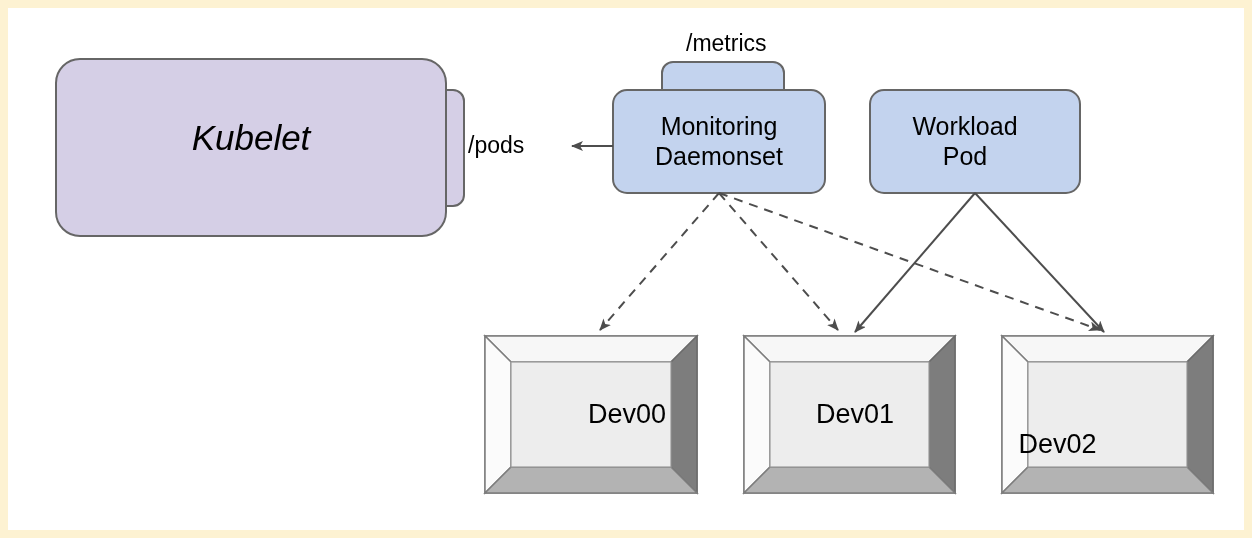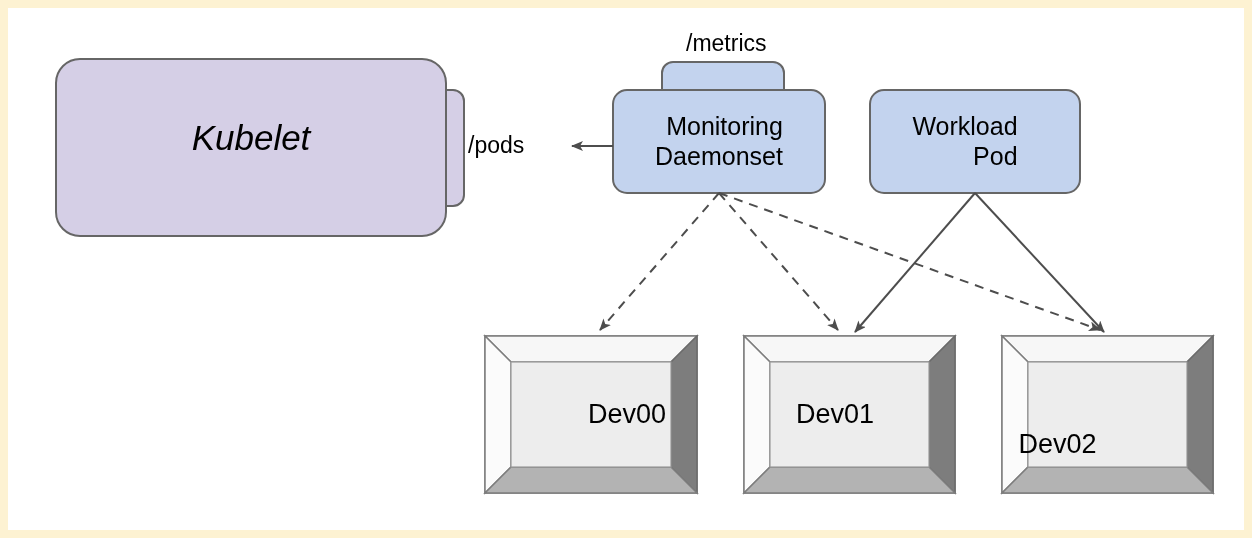--- a/index.html
+++ b/index.html
@@ -43,21 +43,21 @@
     white-space: pre-line;
   }
   .edge-label {
     position: absolute;
     color: #000000;
     font-size: 23px;
     line-height: 1.1;
     white-space: nowrap;
   }
   #kubelet-label { font-size: 35px; }
-  #monitoring-label, #workload-label { font-size: 25px; text-align: right; }
+  #monitoring-label, #workload-label { font-size: 25px; }
   .dev-label { font-size: 27px; }
 </style>
 </head>
 <body>
 
 <div id="canvas">
   <div id="inner"></div>
 
   <svg class="layer" viewBox="0 0 1252 538">
     <defs>
@@ -143,16 +143,16 @@
   <div class="edge-label" id="metrics-label" style="left:670px; top:31px;margin-left:16px;">/metrics</div>
 
   <div class="node-label" id="monitoring-label" style="left:613px; top:90px; width:212px; height:103px;">Monitoring
 Daemonset</div>
 
   <div class="node-label" id="workload-label" style="left:870px; top:90px; width:190px; height:103px;">Workload
 Pod</div>
 
   <div class="node-label dev-label" style="left:511px; top:362px; width:160px; height:105px;padding-left:36px;">Dev00</div>
 
-  <div class="node-label dev-label" style="left:770px; top:362px; width:130px; height:105px;">Dev01</div>
+  <div class="node-label dev-label" style="left:770px; top:362px; width:130px; height:105px;padding-left:20px;">Dev01</div>
 
   <div class="node-label dev-label" style="left:978px; top:362px; width:159px; height:105px;margin-top:30px;">Dev02</div>
 </div>
 
 </body></html>

